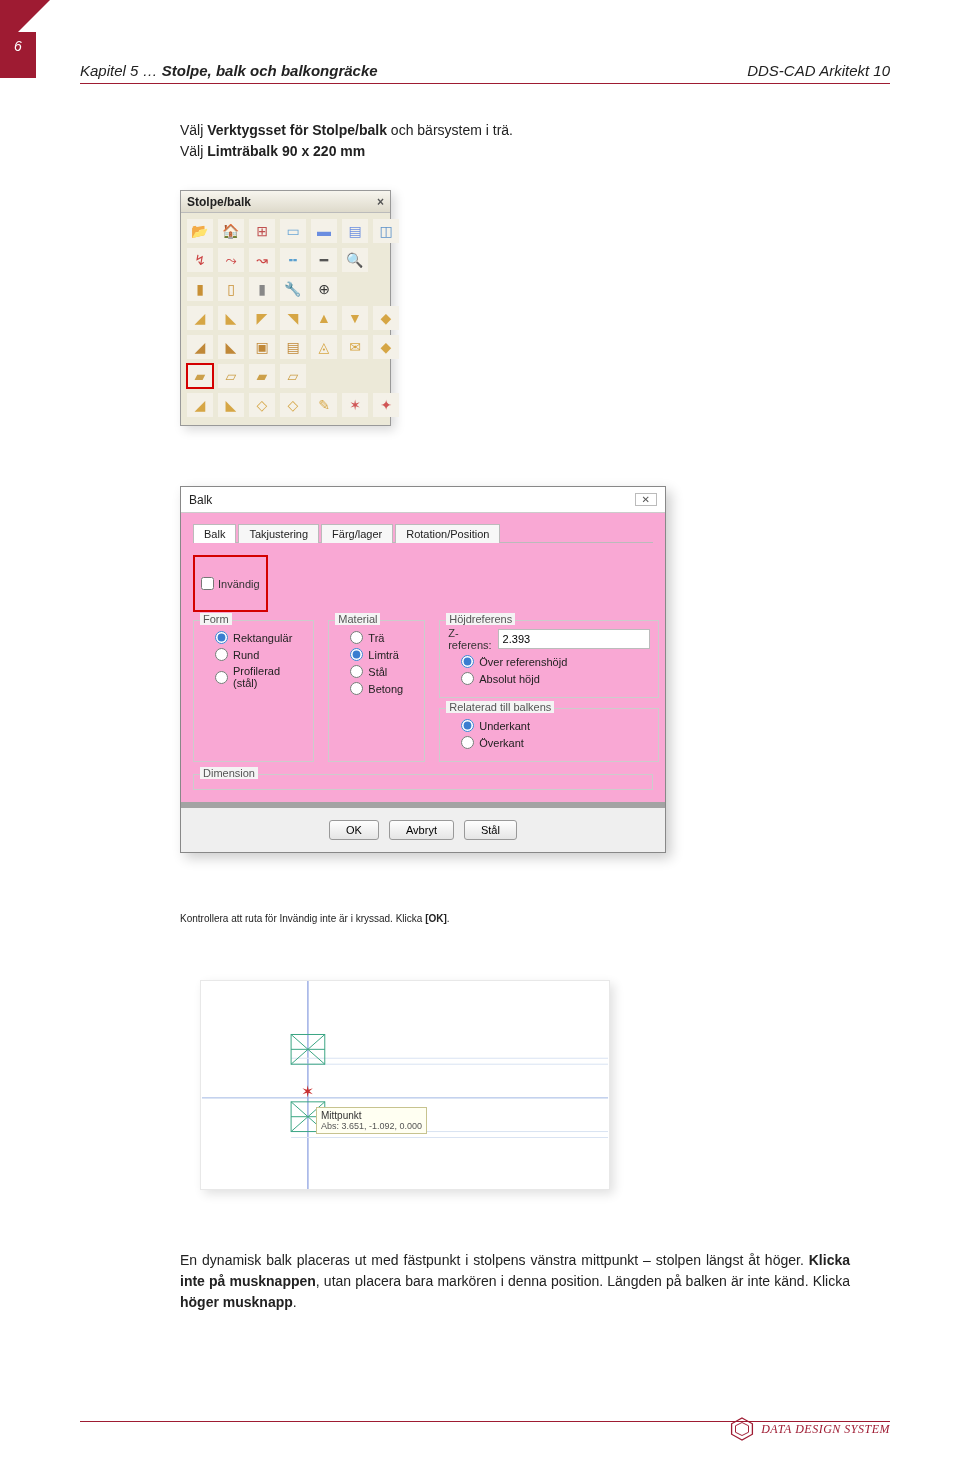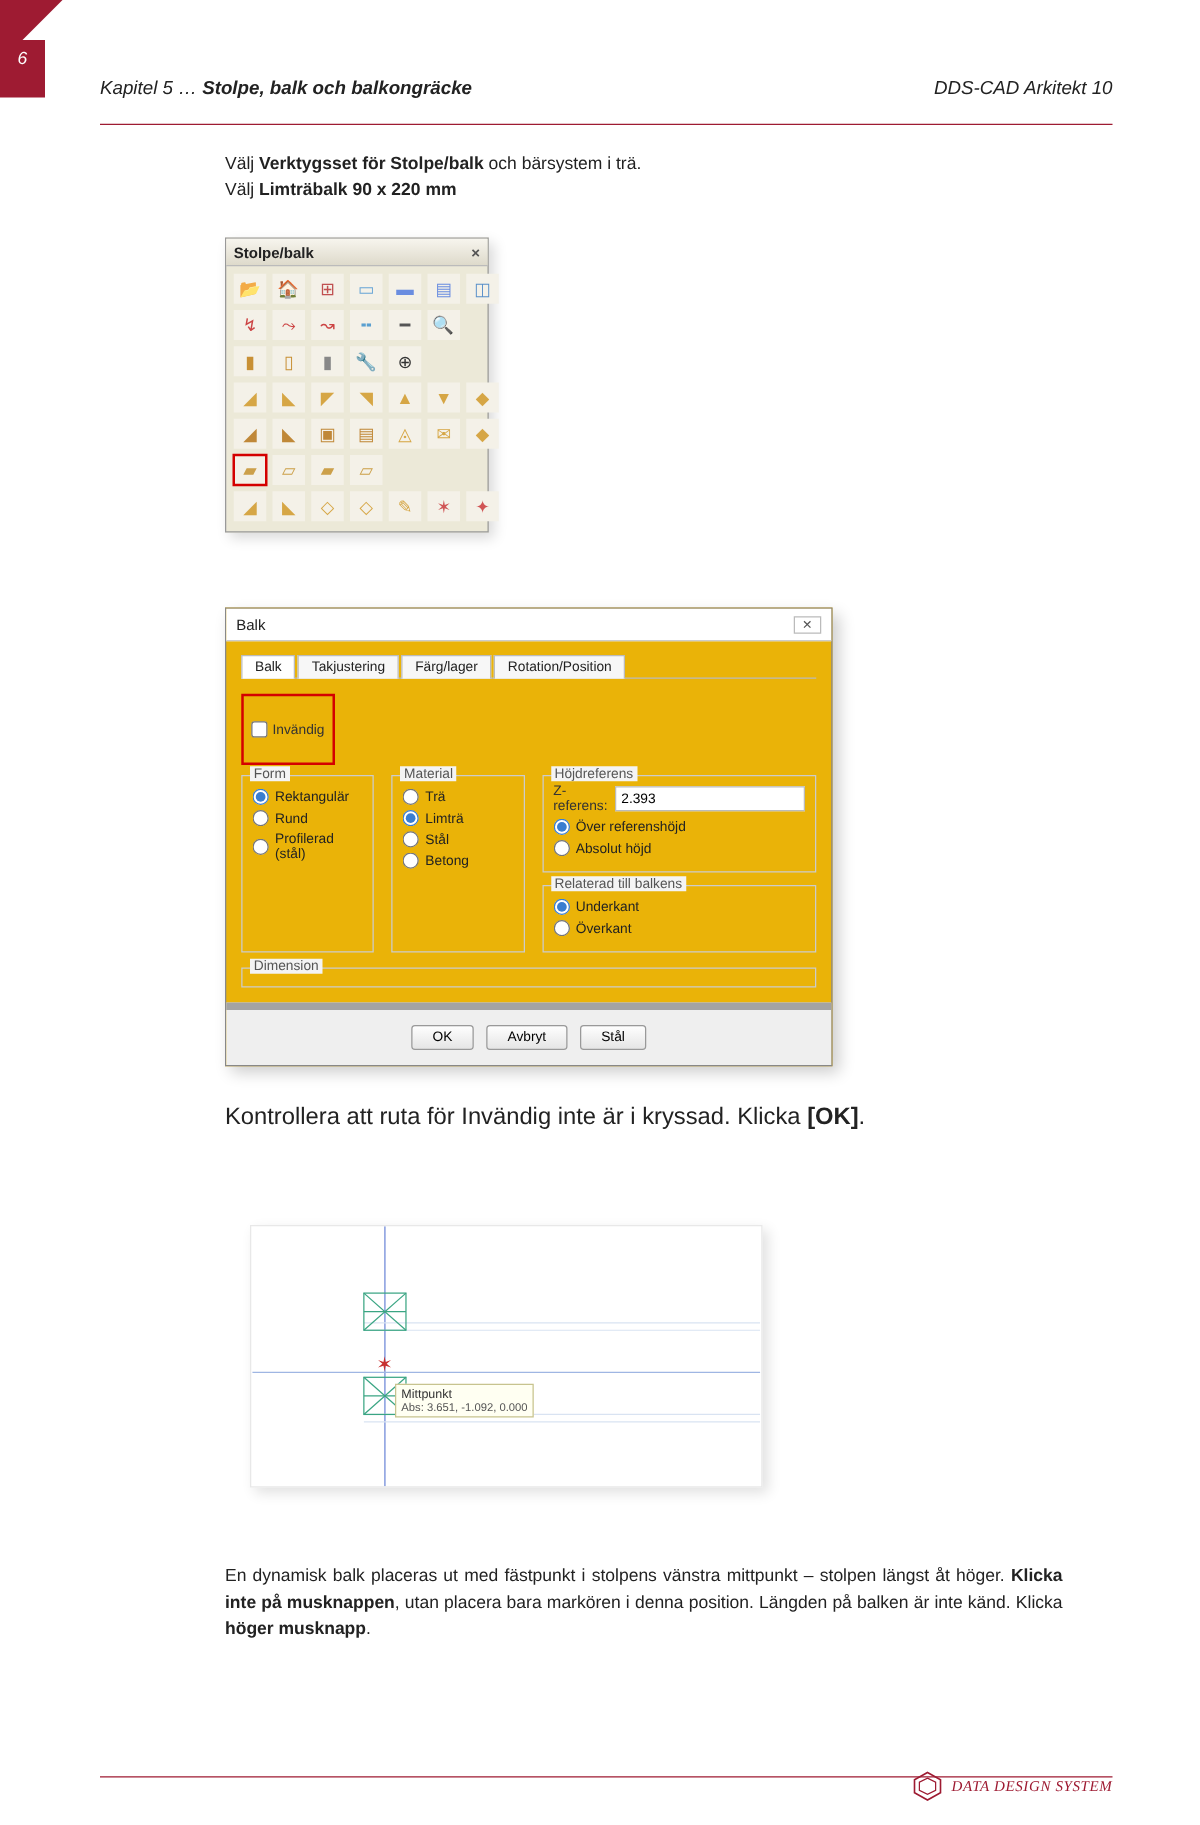--- a/index.html
+++ b/index.html
@@ -25,21 +25,21 @@
     color: #fff;
     font-size: 14px;
     font-style: italic;
     display: flex; align-items: flex-start; justify-content: center;
     padding-top: 6px;
   }
   .chapter-bar {
     position: absolute; top: 62px; left: 80px; right: 70px;
     border-bottom: 1px solid #9e1b32;
     display: flex; justify-content: space-between;
-    font-size: 15px; padding-bottom: 20px;
+    font-size: 15px; padding-bottom: 4px;
     font-style: italic;
     align-items: center;
   }
   .chapter-left { font-weight: normal; }
   .chapter-left .bold { font-weight: bold; }
   .chapter-right { font-style: italic; }
   .content-block {
     position: absolute; left: 180px; width: 670px;
   }
   .intro { top: 120px; font-size: 14px; line-height: 1.5; }
@@ -64,25 +64,25 @@
     gap: 3px;
   }
   .tool-ico {
     width: 26px; height: 24px;
     display: flex; align-items: center; justify-content: center;
     font-size: 14px;
     border: 1px solid transparent;
     background: #f4f1e8;
   }
   .tool-ico.hl { outline: 2px solid #d40000; outline-offset: -1px; }
-  .check-text { top: 880px; font-size: 19px; line-height: 1.5; }
+  .check-text { top: 911px; font-size: 10px; line-height: 1.5; }
   .dialog {
     position: absolute; top: 486px; left: 180px;
     width: 486px;
-    background: #eab308;
+    background: #f9a8d4;
     border: 1px solid #888;
     box-shadow: 5px 5px 12px rgba(0,0,0,.2);
     font-size: 12px;
     color: #222;
   }
   .dlg-title {
     height: 26px; display: flex; justify-content: space-between; align-items: center;
     padding: 0 8px; background: #fff;
     border-bottom: 1px solid #ccc;
     font-size: 12px;
@@ -102,21 +102,21 @@
     border: 1px solid #bbb; background: #fff; height: 20px;
     padding: 1px 4px; font-size: 11px; flex: 0 0 60px;
   }
   .wide-field { flex: 1; }
   .dropdown { height: 22px; text-align: left; position: relative; }
   .dropdown::after { content: '▾'; position: absolute; right: 6px; top: 2px; color: #555; }
   .chk-hl { display: inline-flex; align-items: center; gap: 4px; border: 2px solid #d40000; padding: 20px 6px; }
   .groups { display: flex; gap: 14px; margin-top: 4px;}
   .grp { border: 1px solid #ccc; padding: 6px 8px 8px 8px; position: relative; flex: 1;}
   .grp-title { position: absolute; top: -8px; left: 6px; background: #f4f4f4; padding: 0 3px; font-size: 11px; color: #555;}
-  .rad { display: flex; align-items: center; gap: 5px; font-size: 11px; margin: 4px 0;}
+  .rad { display: flex; align-items: center; gap: 5px; font-size: 11px; margin: 4px 13px;}
   .rad input { accent-color: #3a7ed0; }
   .dim-row { display: flex; gap: 20px; margin-top: 8px; align-items: center;}
   .dlg-buttons { display: flex; justify-content: center; gap: 10px; padding: 12px 14px; border-top: 6px solid #a3a3a3; background: #efefef;}
   .btn {
     border: 1px solid #999; background: linear-gradient(#fefefe,#e5e5e5);
     padding: 3px 16px; font-size: 11px; border-radius: 3px;
   }
   
   .drawing {
     position: absolute; top: 980px; left: 200px;

